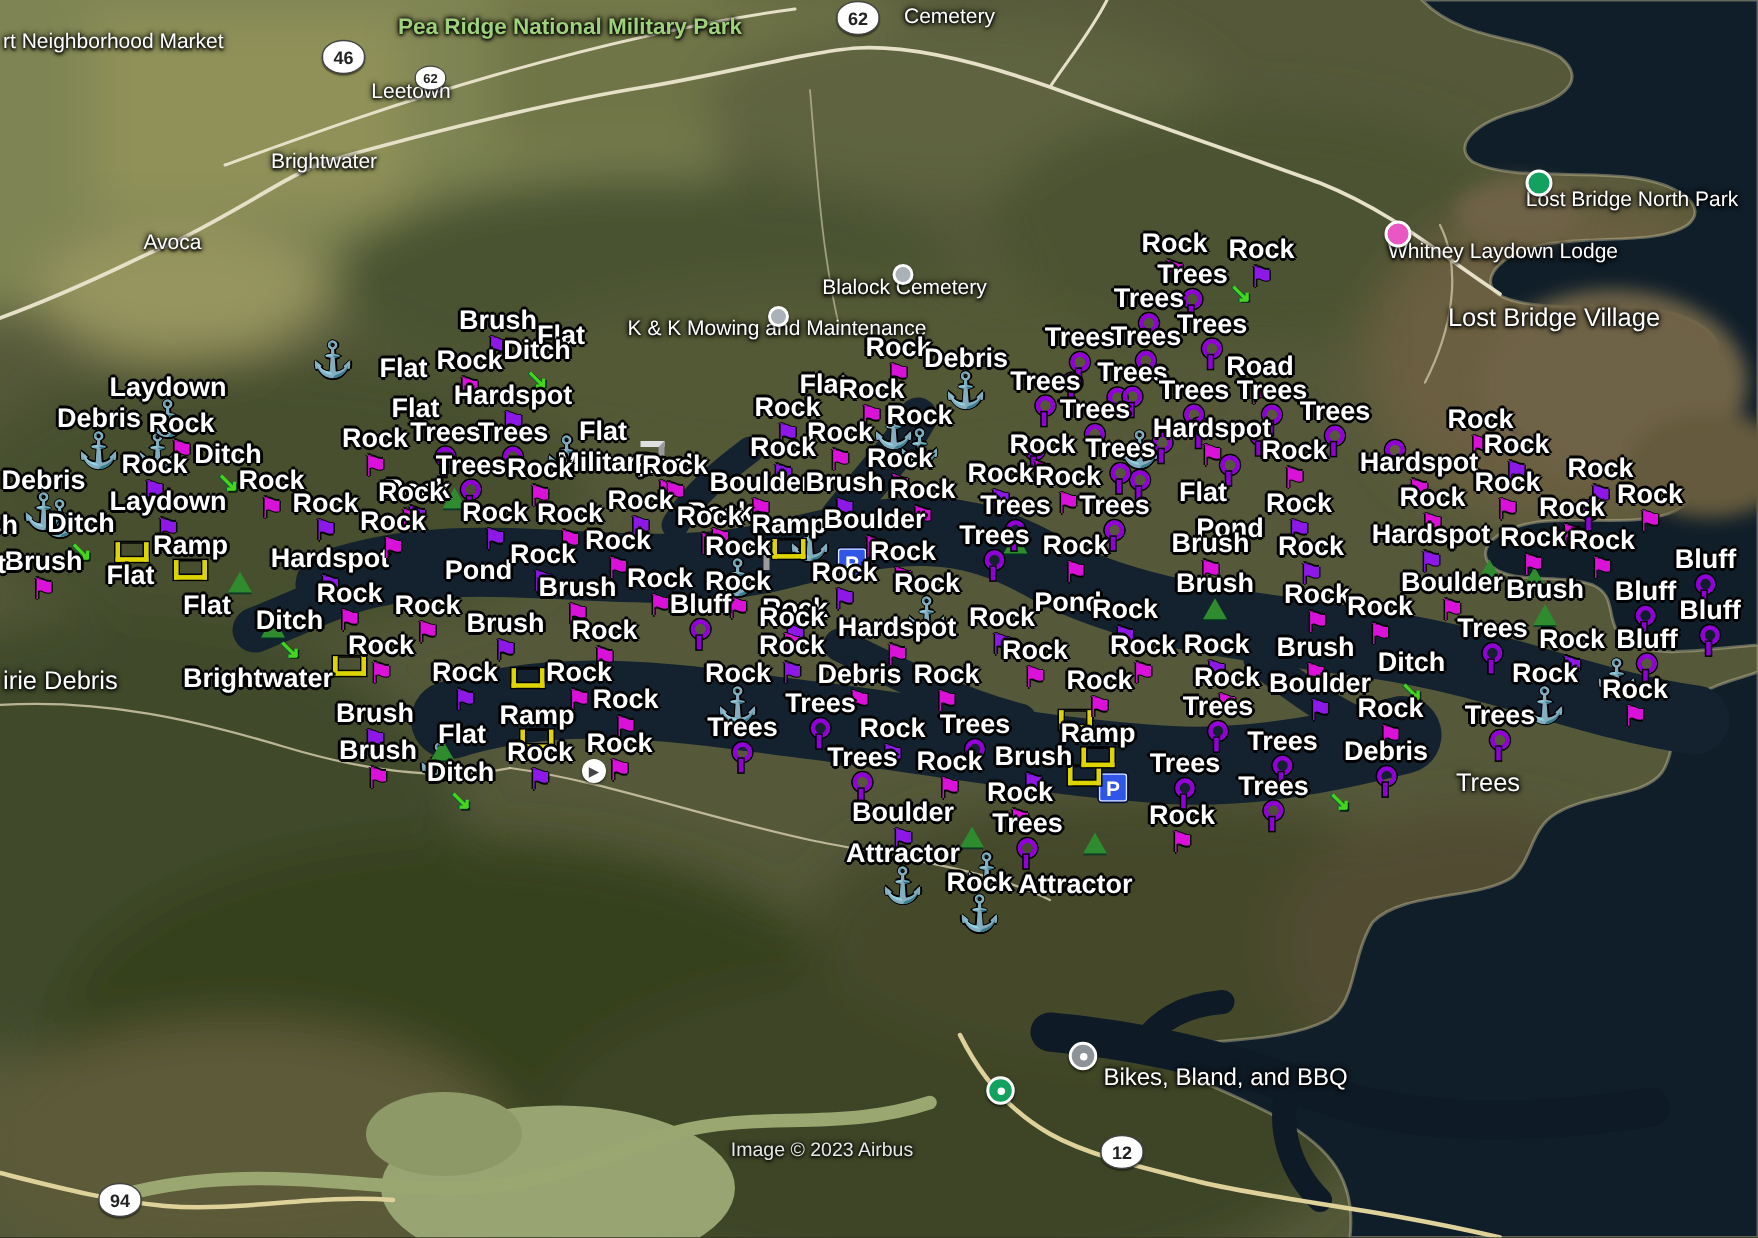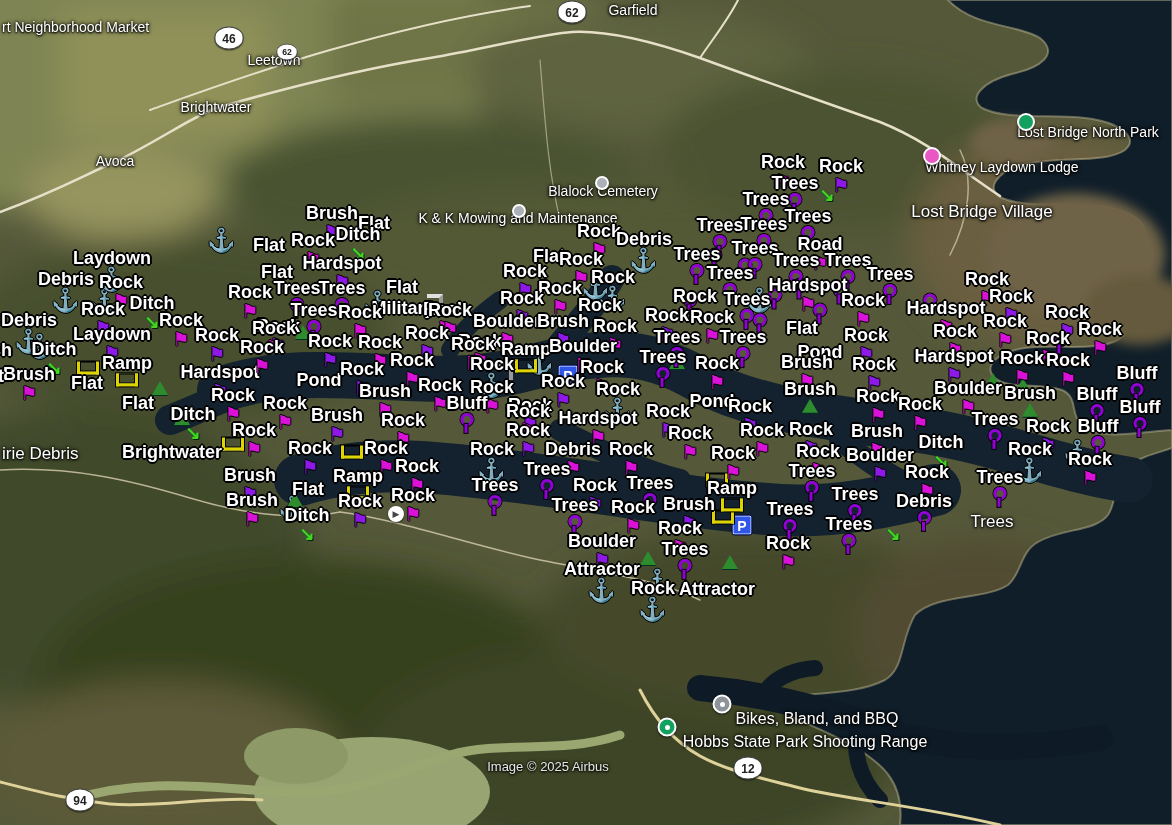--- a/index.html
+++ b/index.html
@@ -358,21 +358,21 @@
     <span class="m-icon i-pin"></span>
   </div>
       <div class="m" style="left: 755px; top: 262px;">
     <span class="m-label">Trees</span>
     <span class="m-icon i-pin"></span>
   </div>
       <div class="m" style="left: 697px; top: 268px;">
     <span class="m-label">Trees</span>
     <span class="m-icon i-pin"></span>
   </div>
-      <div class="m" style="left: 820px; top: 256px; justify-content: center;">
+      <div class="m" style="left: 840px; top: 256px; justify-content: center;">
     <span class="m-label">Road</span>
     <span class="m-icon i-flag">⚑</span>
   </div>
       <div class="m" style="left: 796px; top: 274px;">
     <span class="m-label">Trees</span>
     <span class="m-icon i-pin"></span>
   </div>
       <div class="m" style="left: 848px; top: 274px;">
     <span class="m-label">Trees</span>
     <span class="m-icon i-pin"></span>
@@ -884,34 +884,34 @@
       <span class="decor i-ramp" style="left: 233px; top: 444px;"></span>
       <span class="decor i-ramp" style="left: 352px; top: 452px;"></span>
       <span class="decor i-ramp" style="left: 717px; top: 480px;"></span>
       <span class="decor i-ramp" style="left: 723px; top: 517px;"></span>
       <span class="decor i-arrow" style="left: 827px; top: 195px;">↘</span>
       <span class="decor i-arrow" style="left: 893px; top: 534px;">↘</span>
       <span class="decor i-chev" style="left: 505px; top: 372px;"></span>
       <span class="decor i-chev" style="left: 435px; top: 302px;"></span>
       <span class="decor i-play" style="left: 396px; top: 514px;">▶</span>
       <div class="place k-poi left" style="left: 2px; top: 27px;">rt Neighborhood Market</div>
-      <div class="place k-town" style="left: 633px; top: 10px;">Garfield</div>
+      <div class="place k-park" style="left: 380px; top: 18px;">Pea Ridge National Military Park</div>
+      <div class="place k-town" style="left: 633px; top: 10px;">Cemetery</div>
       <div class="place k-town" style="left: 274px; top: 60px;">Leetown</div>
       <div class="place k-town" style="left: 216px; top: 107px;">Brightwater</div>
       <div class="place k-town" style="left: 115px; top: 161px;">Avoca</div>
       <div class="place k-poi" style="left: 603px; top: 191px;">Blalock Cemetery</div>
       <div class="place k-poi" style="left: 518px; top: 218px;">K &amp; K Mowing and Maintenance</div>
       <div class="place k-poi" style="left: 1088px; top: 132px;">Lost Bridge North Park</div>
       <div class="place k-poi" style="left: 1002px; top: 167px;">Whitney Laydown Lodge</div>
-      <div class="place k-town-lg" style="left: 982px; top: 212px;">Lost Bridge Village</div>
+      <div class="place k-town-lg" style="left: 1036px; top: 212px;">Lost Bridge Village</div>
       <div class="place k-town-lg left" style="left: 2px; top: 454px;">irie Debris</div>
       <div class="place k-town-lg" style="left: 992px; top: 522px;">Trees</div>
       <div class="place k-poi-lg" style="left: 817px; top: 719px;">Bikes, Bland, and BBQ</div>
-      <div class="place k-poi-lg" style="left: 805px; top: 742px;">Hobbs State Park Shooting Range</div>
-      <div class="place k-attr" style="left: 548px; top: 766px;">Image © 2025 Airbus</div>
+      <div class="place k-attr" style="left: 548px; top: 766px;">Image © 2023 Airbus</div>
       <div class="dot d-park" style="left: 1026px; top: 122px;"></div>
       <div class="dot d-lodging" style="left: 932px; top: 156px;"></div>
       <div class="dot d-gray" style="left: 602px; top: 183px;"></div>
       <div class="dot d-gray" style="left: 519px; top: 211px;"></div>
       <div class="dot d-pin-gray" style="left: 722px; top: 704px;"></div>
       <div class="dot d-pin-green" style="left: 667px; top: 727px;"></div>
       <div class="shield" style="left: 229px; top: 38px;">
     <span class="shield-num">46</span>
   </div>
       <div class="shield" style="left: 572px; top: 12px;">

